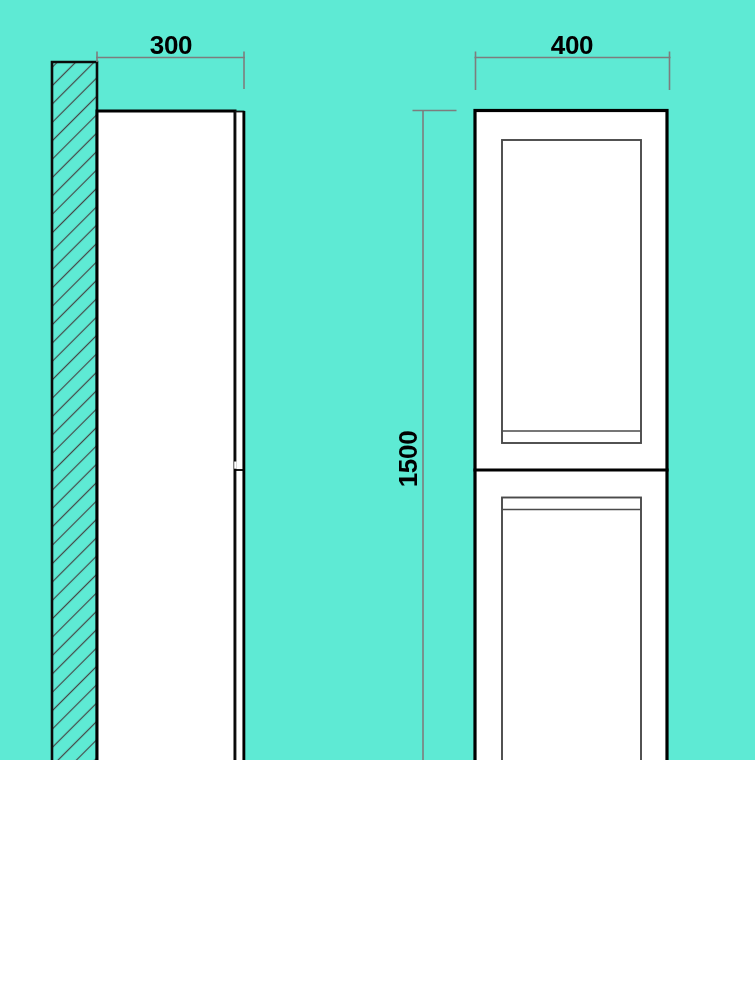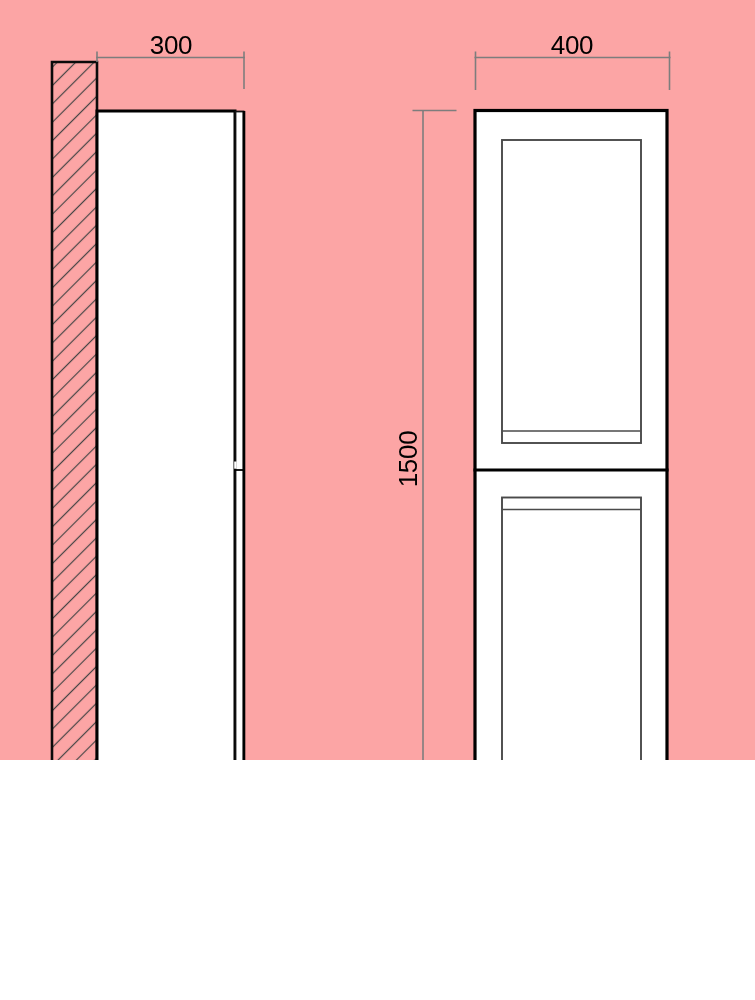--- a/index.html
+++ b/index.html
@@ -5,22 +5,23 @@
   html, body {
     margin: 0;
     padding: 0;
     background: #ffffff;
     font-family: "Liberation Sans", sans-serif;
   }
   .canvas {
     position: relative;
     width: 755px;
     height: 760px;
-    background: #fca5a5;
+    background: #5eead4;
     overflow: hidden;
+    font-weight: bold;
   }
   svg { display: block; }
   .dim-text {
     font-family: "Liberation Sans", sans-serif;
     font-size: 26px;
     fill: #000000;
     letter-spacing: -0.3px;
   }
 </style>
 </head>

